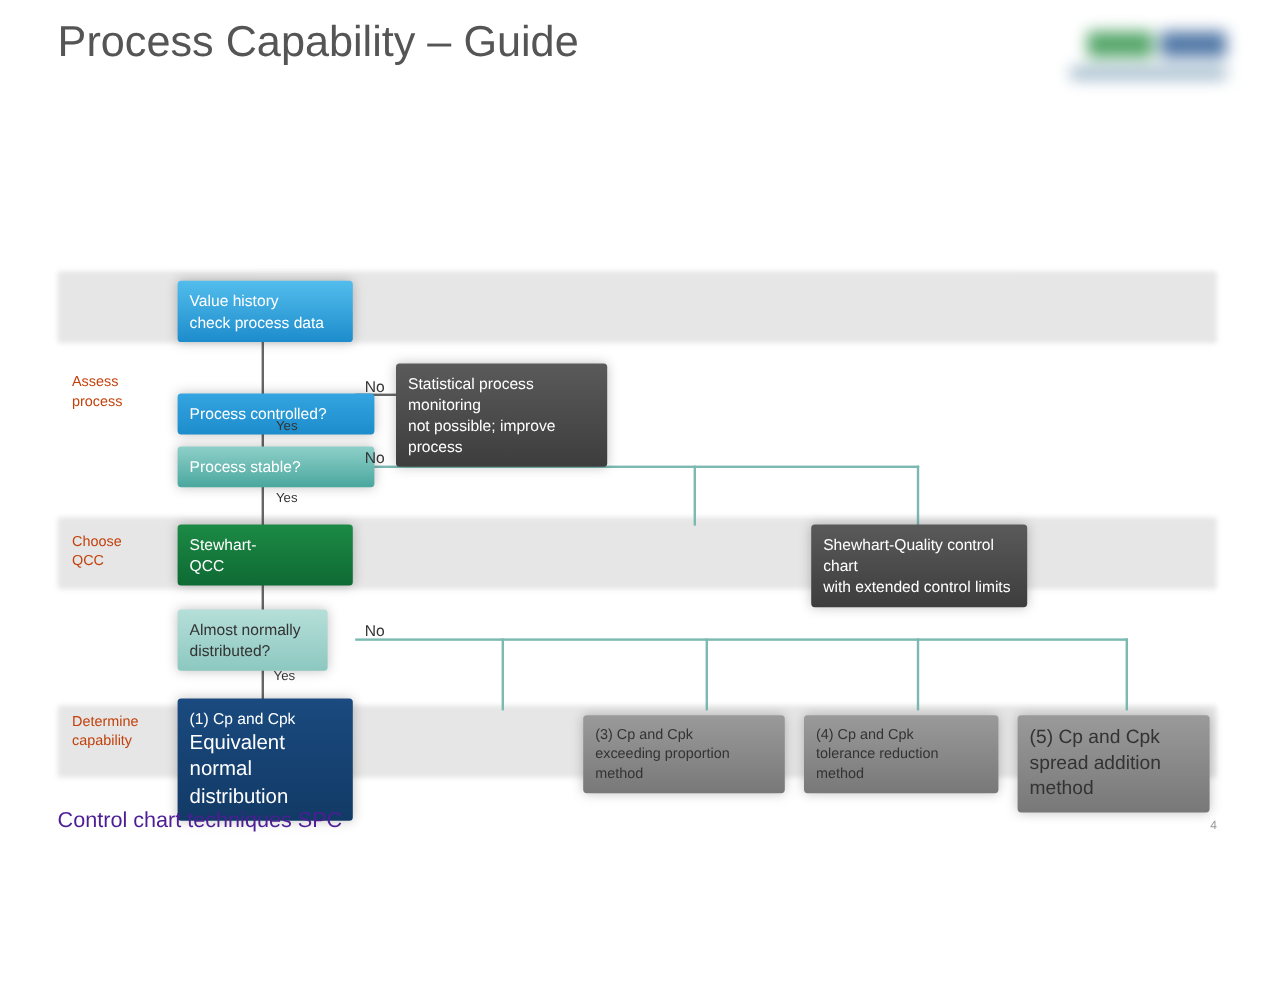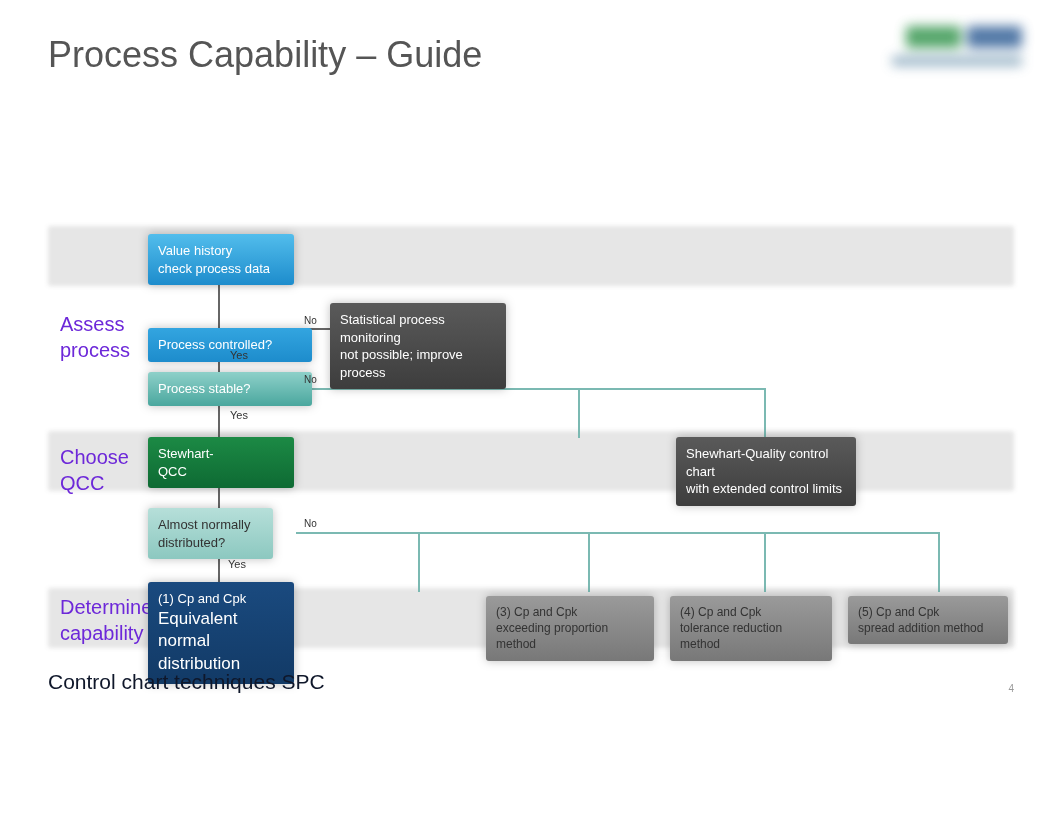--- a/index.html
+++ b/index.html
@@ -1,55 +1,55 @@
 <!DOCTYPE html>
 <html><head>
 <meta charset="utf-8">
 <style>
 html,body{margin:0;padding:0;font-family:Arial,Helvetica,sans-serif;background:#fff;color:#555}
-.slide{position:relative;width:1062px;height:822px;box-sizing:border-box;padding:24px 48px 20px 48px}
+.slide{position:relative;width:1062px;height:822px;box-sizing:border-box;padding:4px 48px 20px 48px}
 .title{font-size:36px;font-weight:400;color:#555;margin-top:10px}
 .logo{position:absolute;top:26px;right:40px;display:flex;flex-direction:column;align-items:flex-end;filter:blur(6px);opacity:.75}
 .logo-top{display:flex;gap:6px}
 .logo-bar{width:55px;height:22px;border-radius:2px}
 .logo-bar.g{background:#1f8a3b}
 .logo-bar.b{background:#1a4d8a}
 .logo-sub{width:130px;height:10px;background:#7a9db5;margin-top:8px;border-radius:2px}
 
 .canvas{position:absolute;left:48px;right:48px;top:206px;height:460px}
 .band{position:absolute;left:0;right:0;height:60px;background:#e6e6e6;border-radius:2px;filter:blur(2px)}
 .band.b1{top:20px}
 .band.b2{top:225px}
 .band.b3{top:382px}
 
-.row-label{position:absolute;left:12px;font-size:20px;color:#6d28d9;line-height:1.3}
+.row-label{position:absolute;left:12px;font-size:12px;color:#c2410c;line-height:1.3}
 .lbl1{top:105px}
 .lbl2{top:238px}
 .lbl3{top:388px}
 
 .box{position:absolute;border-radius:3px;box-sizing:border-box;line-height:1.35;color:#fff;font-size:13px;filter:drop-shadow(0 0 5px rgba(0,0,0,.25))}
 .box .inner{padding:8px 10px}
 .blue{background:linear-gradient(#33a5e0,#1d8ccc)}
 .blue2{background:linear-gradient(#52bdec,#1d8ccc)}
 .teal{background:linear-gradient(#8ed0c9,#4aa79e)}
 .tealL{background:linear-gradient(#b6dfd9,#8cc8c0);color:#333}
 .dark{background:linear-gradient(#5a5a5a,#3d3d3d)}
 .darkL{background:linear-gradient(#9a9a9a,#787878)}
 .green{background:linear-gradient(#1c8a45,#0e6a33)}
 .navy{background:linear-gradient(#1a4a7f,#123a66)}
 
-.small{font-size:10px;color:#333;position:absolute}
+.small{font-size:13px;color:#333;position:absolute}
 .yes{font-size:11px;color:#333;position:absolute}
 
 .conn{position:absolute;background:#7bb9b2}
 .connV{width:2px}
 .connH{height:2px}
 .connDark{background:#666}
 
-.footer{position:absolute;left:48px;bottom:128px;font-size:21px;color:#0f172a}
+.footer{position:absolute;left:48px;bottom:128px;font-size:18px;color:#4c1d95}
 .pagenum{position:absolute;right:48px;bottom:128px;font-size:10px;color:#999}
 </style>
 </head>
 <body>
 
 <div class="slide">
   <div class="title">Process Capability – Guide</div>
   <div class="logo">
     <div class="logo-top">
         <div class="logo-bar g"></div>
@@ -136,21 +136,21 @@
         <div>exceeding proportion method</div>
       </div>
     </div>
     <div class="box darkL" style="left:622px;top:390px;width:162px">
       <div class="inner" style="color:#333;font-size:12px">
         <div>(4) Cp and Cpk</div>
         <div>tolerance reduction method</div>
       </div>
     </div>
     <div class="box darkL" style="left:800px;top:390px;width:160px">
-      <div class="inner" style="color:#333;font-size:12px">
+      <div class="inner" style="color:#333;font-size:16px">
         <div>(5) Cp and Cpk</div>
         <div>spread addition method</div>
       </div>
     </div>
 
   </div>
 
   <div class="footer">Control chart techniques SPC</div>
   <div class="pagenum">4</div>
 

